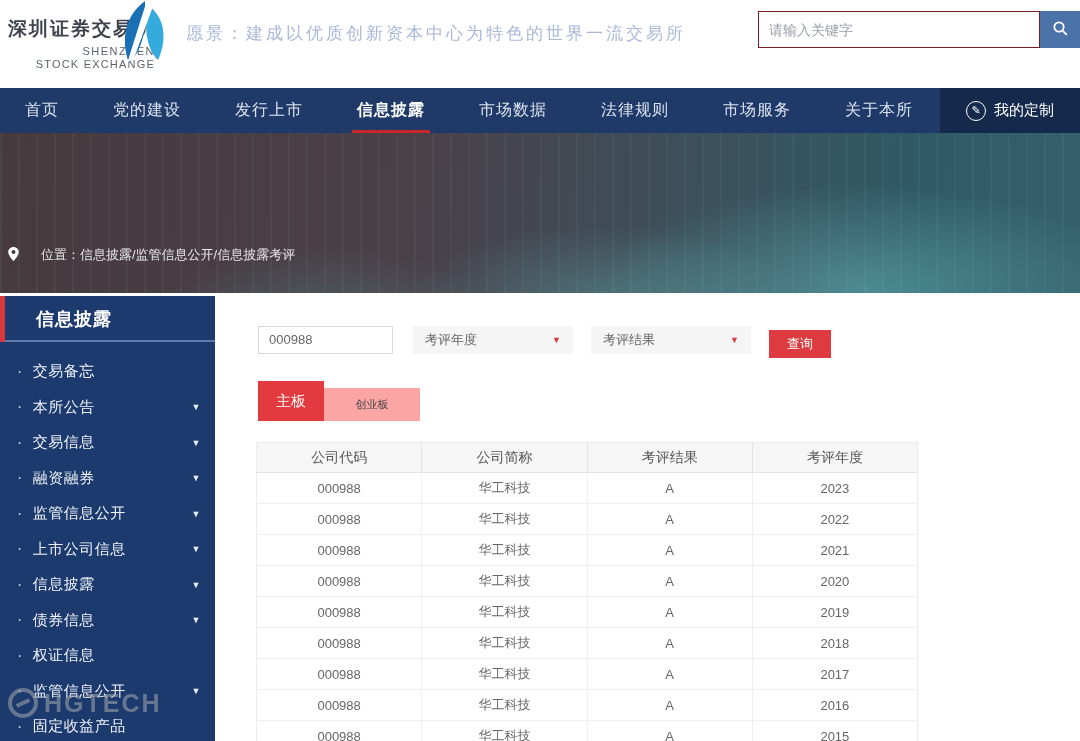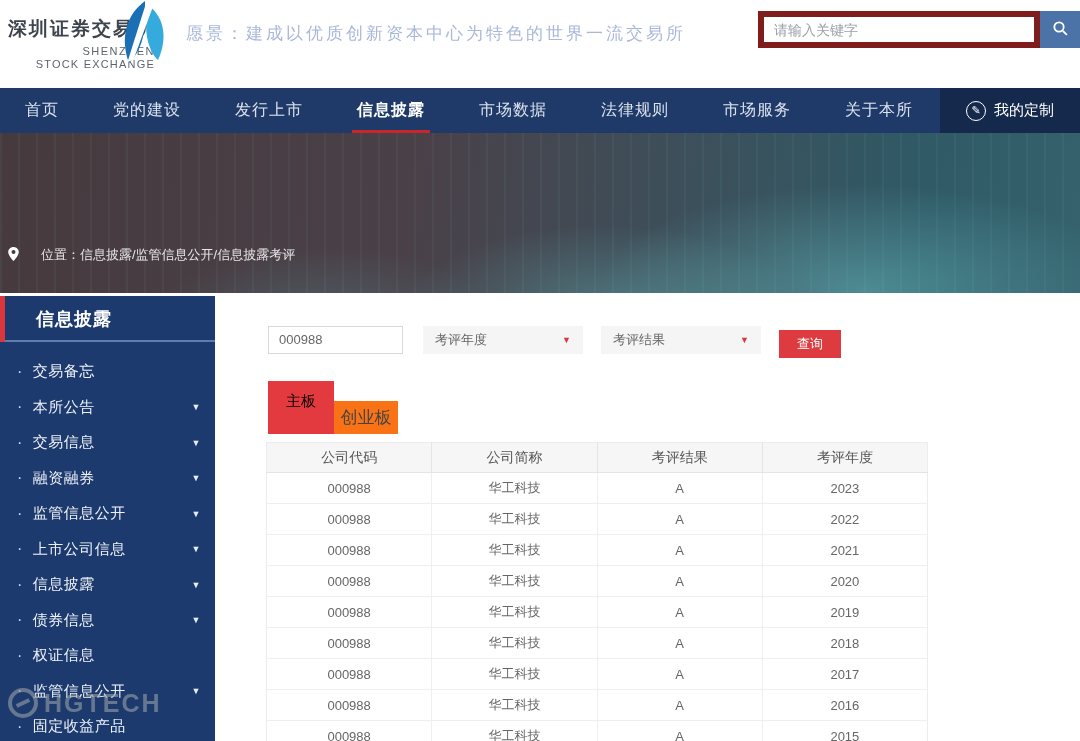--- a/index.html
+++ b/index.html
@@ -10,21 +10,21 @@
   
   .top-header { position:absolute; left:0; top:0; width:1080px; height:88px; background:#fff; }
   .logo-text { position:absolute; left:8px; top:16px; text-align:right; }
   .logo-cn { font-size:19px; font-weight:bold; color:#3e444e; letter-spacing:2px; }
   .logo-en1 { font-size:11px; color:#5d646d; letter-spacing:1.5px; margin-top:3px; }
   .logo-en2 { font-size:11px; color:#5d646d; letter-spacing:1.2px; margin-top:1px; }
   .emblem { position:absolute; left:112px; top:0px; }
   .slogan { position:absolute; left:186px; top:22px; font-family:"DejaVu Serif","Liberation Serif",serif;
     font-size:17px; color:#a9b7d9; letter-spacing:3px; }
   .search-wrap { position:absolute; right:0; top:11px; width:322px; height:37px; }
-  .search-input { position:absolute; left:0; top:0; width:282px; height:37px; border:6px solid #7f1d1d;
+  .search-input { position:absolute; left:0; top:0; width:282px; height:37px; border:1px solid #7f1d1d;
     padding:0 10px; font-size:14px; color:#555; outline:none; font-family:inherit; }
   .search-input::placeholder { color:#9aa0a8; }
   .search-btn { position:absolute; right:0; top:0; width:40px; height:37px; background:#4c73a7;
     border:none; display:flex; align-items:center; justify-content:center; cursor:pointer; }
 
   
   .main-nav { position:absolute; left:0; top:88px; width:1080px; height:45px; background:#1f3a68; display:flex; }
   .nav-items { display:flex; height:45px; flex:1; padding-left:2px;gap:8px; }
   .nav-item { position:relative; height:45px; display:flex; align-items:center; padding:0 23px;
     font-size:16px; color:#dbe2ef; cursor:pointer; letter-spacing:1px; }
@@ -59,34 +59,34 @@
   .bullet { color:#cfd9ea; margin-right:10px; font-size:16px; }
   .side-caret { position:absolute; right:14px; font-size:9px; color:#e6eefc; }
 
   .watermark { position:absolute; left:8px; top:688px; display:flex; align-items:center; gap:6px;
     opacity:0.6; z-index:5; pointer-events:none; }
   .wm-circle { width:30px; height:30px; border-radius:50%; border:4px solid #9aa0a8; position:relative; }
   .wm-circle::after { content:""; position:absolute; left:4px; top:9px; width:14px; height:4px; background:#9aa0a8; transform:rotate(-25deg); }
   .wm-text { font-size:25px; font-weight:bold; color:#9aa0a8; letter-spacing:2px; }
 
   
-  .main { position:absolute; left:266px; top:296px; width:795px; height:445px; background:#fff; }
+  .main { position:absolute; left:256px; top:296px; width:795px; height:445px; background:#fff; }
   .filter-row { position:absolute; left:2px; top:25px; display:flex; align-items:center; }
   .code-input { width:135px; height:28px; border:1px solid #d9d9d9; padding:0 10px; font-size:13px;
     color:#666; outline:none; font-family:inherit; margin-right:20px; }
   .dropdown { position:relative; width:160px; height:28px; background:#f5f5f5; margin-right:18px;
     display:flex; align-items:center; padding-left:12px; font-size:13px; color:#666; cursor:pointer; }
   .dd-caret { position:absolute; right:12px; font-size:9px; color:#d9363e; }
   .query-btn { width:62px; height:28px; background:#dd3b3f; color:#fff; border:none; font-size:13px;
     cursor:pointer; font-family:inherit;margin-top:9px; }
 
   .tabs { position:absolute; left:2px; top:85px; display:flex; align-items:flex-end; }
   .tab { cursor:pointer; text-align:center; }
-  .tab.active { width:66px; height:53px; line-height:40px; background:#e23a3e; color:#000000; font-size:15px; }
-  .tab.inactive { width:64px; height:33px; line-height:33px; background:#f97316; color:#444; font-size:17px; }
+  .tab.active { width:66px; height:40px; line-height:40px; background:#e23a3e; color:#ffffff; font-size:15px; }
+  .tab.inactive { width:96px; height:33px; line-height:33px; background:#fca5a5; color:#444; font-size:11px; }
 
   .eval-table { position:absolute; left:0; top:134px; width:662px; border-collapse:collapse;
     border:1px solid #ececec;margin-top:12px; }
   .eval-table th { height:30px; background:#f6f6f6; font-weight:normal; font-size:14px; color:#555;
     border-bottom:1px solid #e4e4e4; border-left:1px solid #e4e4e4; width:25%; }
   .eval-table th:first-child { border-left:none; }
   .eval-table td { height:31px; font-size:13px; color:#666; text-align:center;
     border-bottom:1px solid #efefef; border-left:1px solid #f0f0f0; }
   .eval-table td:first-child { border-left:none; }
 </style>

